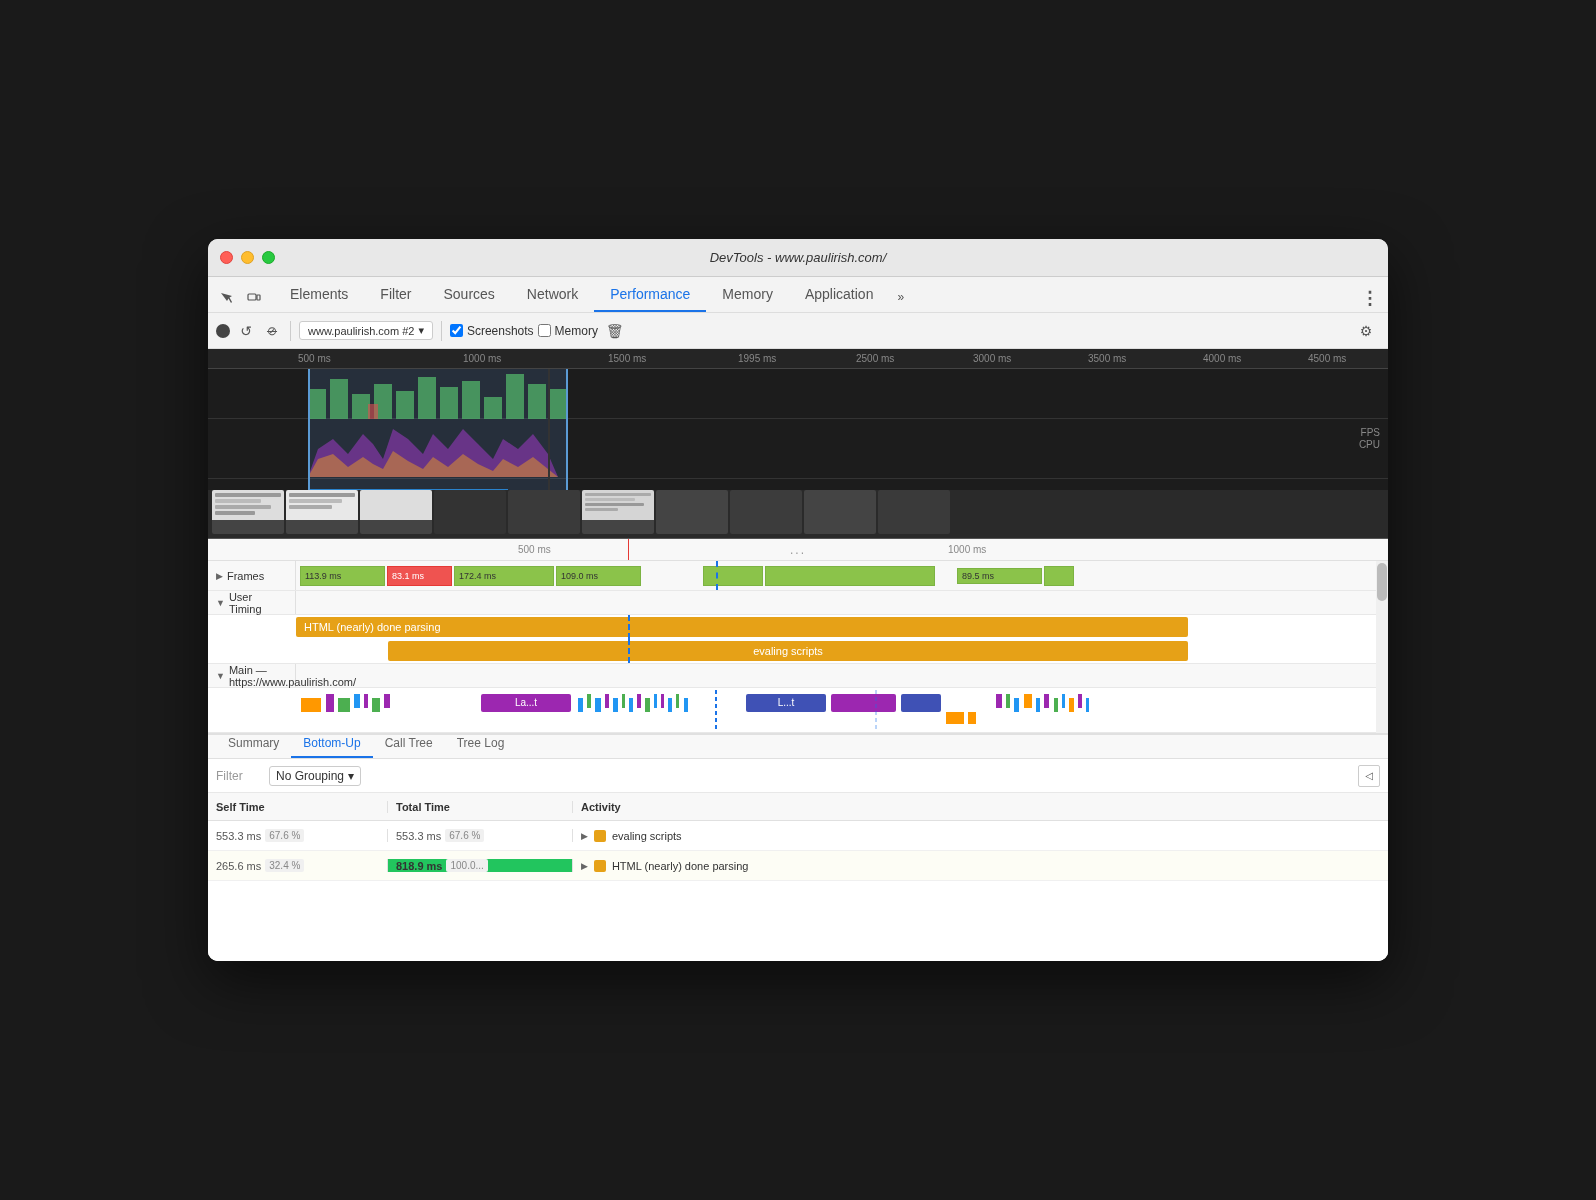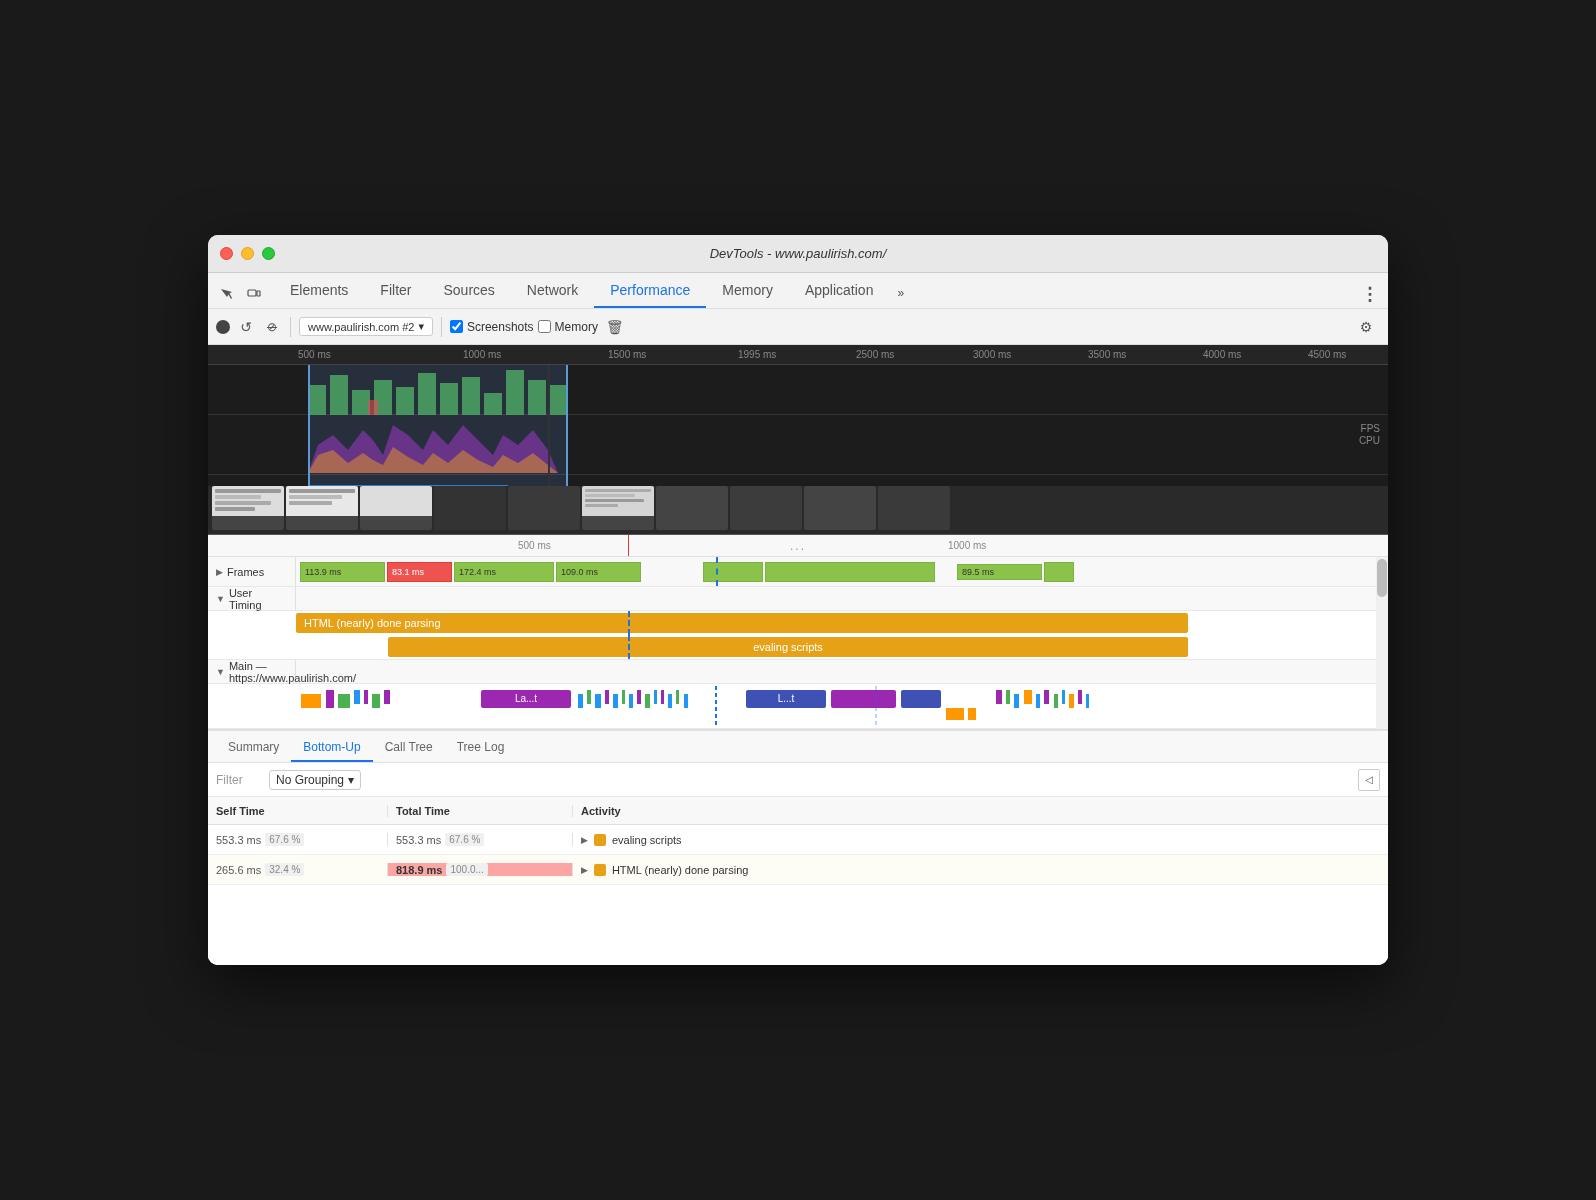--- a/index.html
+++ b/index.html
@@ -170,21 +170,21 @@
     }
     
     .bottom-panel {
       background: white;
       border-top: 2px solid #e0e0e0;
     }
     .bottom-tabs {
       display: flex;
       border-bottom: 1px solid #e0e0e0;
       background: #f8f8f8;
-      height: 32px;
+      height: 24px;
       align-items: flex-end;
       padding: 0 8px;
     }
     .bottom-tab {
       padding: 6px 12px;
       font-size: 12px;
       color: #666;
       cursor: pointer;
       border-bottom: 2px solid transparent;
     }
@@ -262,21 +262,21 @@
       width: 185px;
       min-width: 185px;
       padding: 0 8px;
       font-size: 11px;
       border-right: 1px solid #e0e0e0;
       display: flex;
       align-items: center;
       gap: 4px;
     }
     .cell-total.highlighted {
-      background: #fca5a5;
+      background: #22c55e;
       color: #333;
     }
     .cell-activity {
       flex: 1;
       padding: 0 8px;
       font-size: 11px;
       color: #333;
       display: flex;
       align-items: center;
       gap: 6px;

